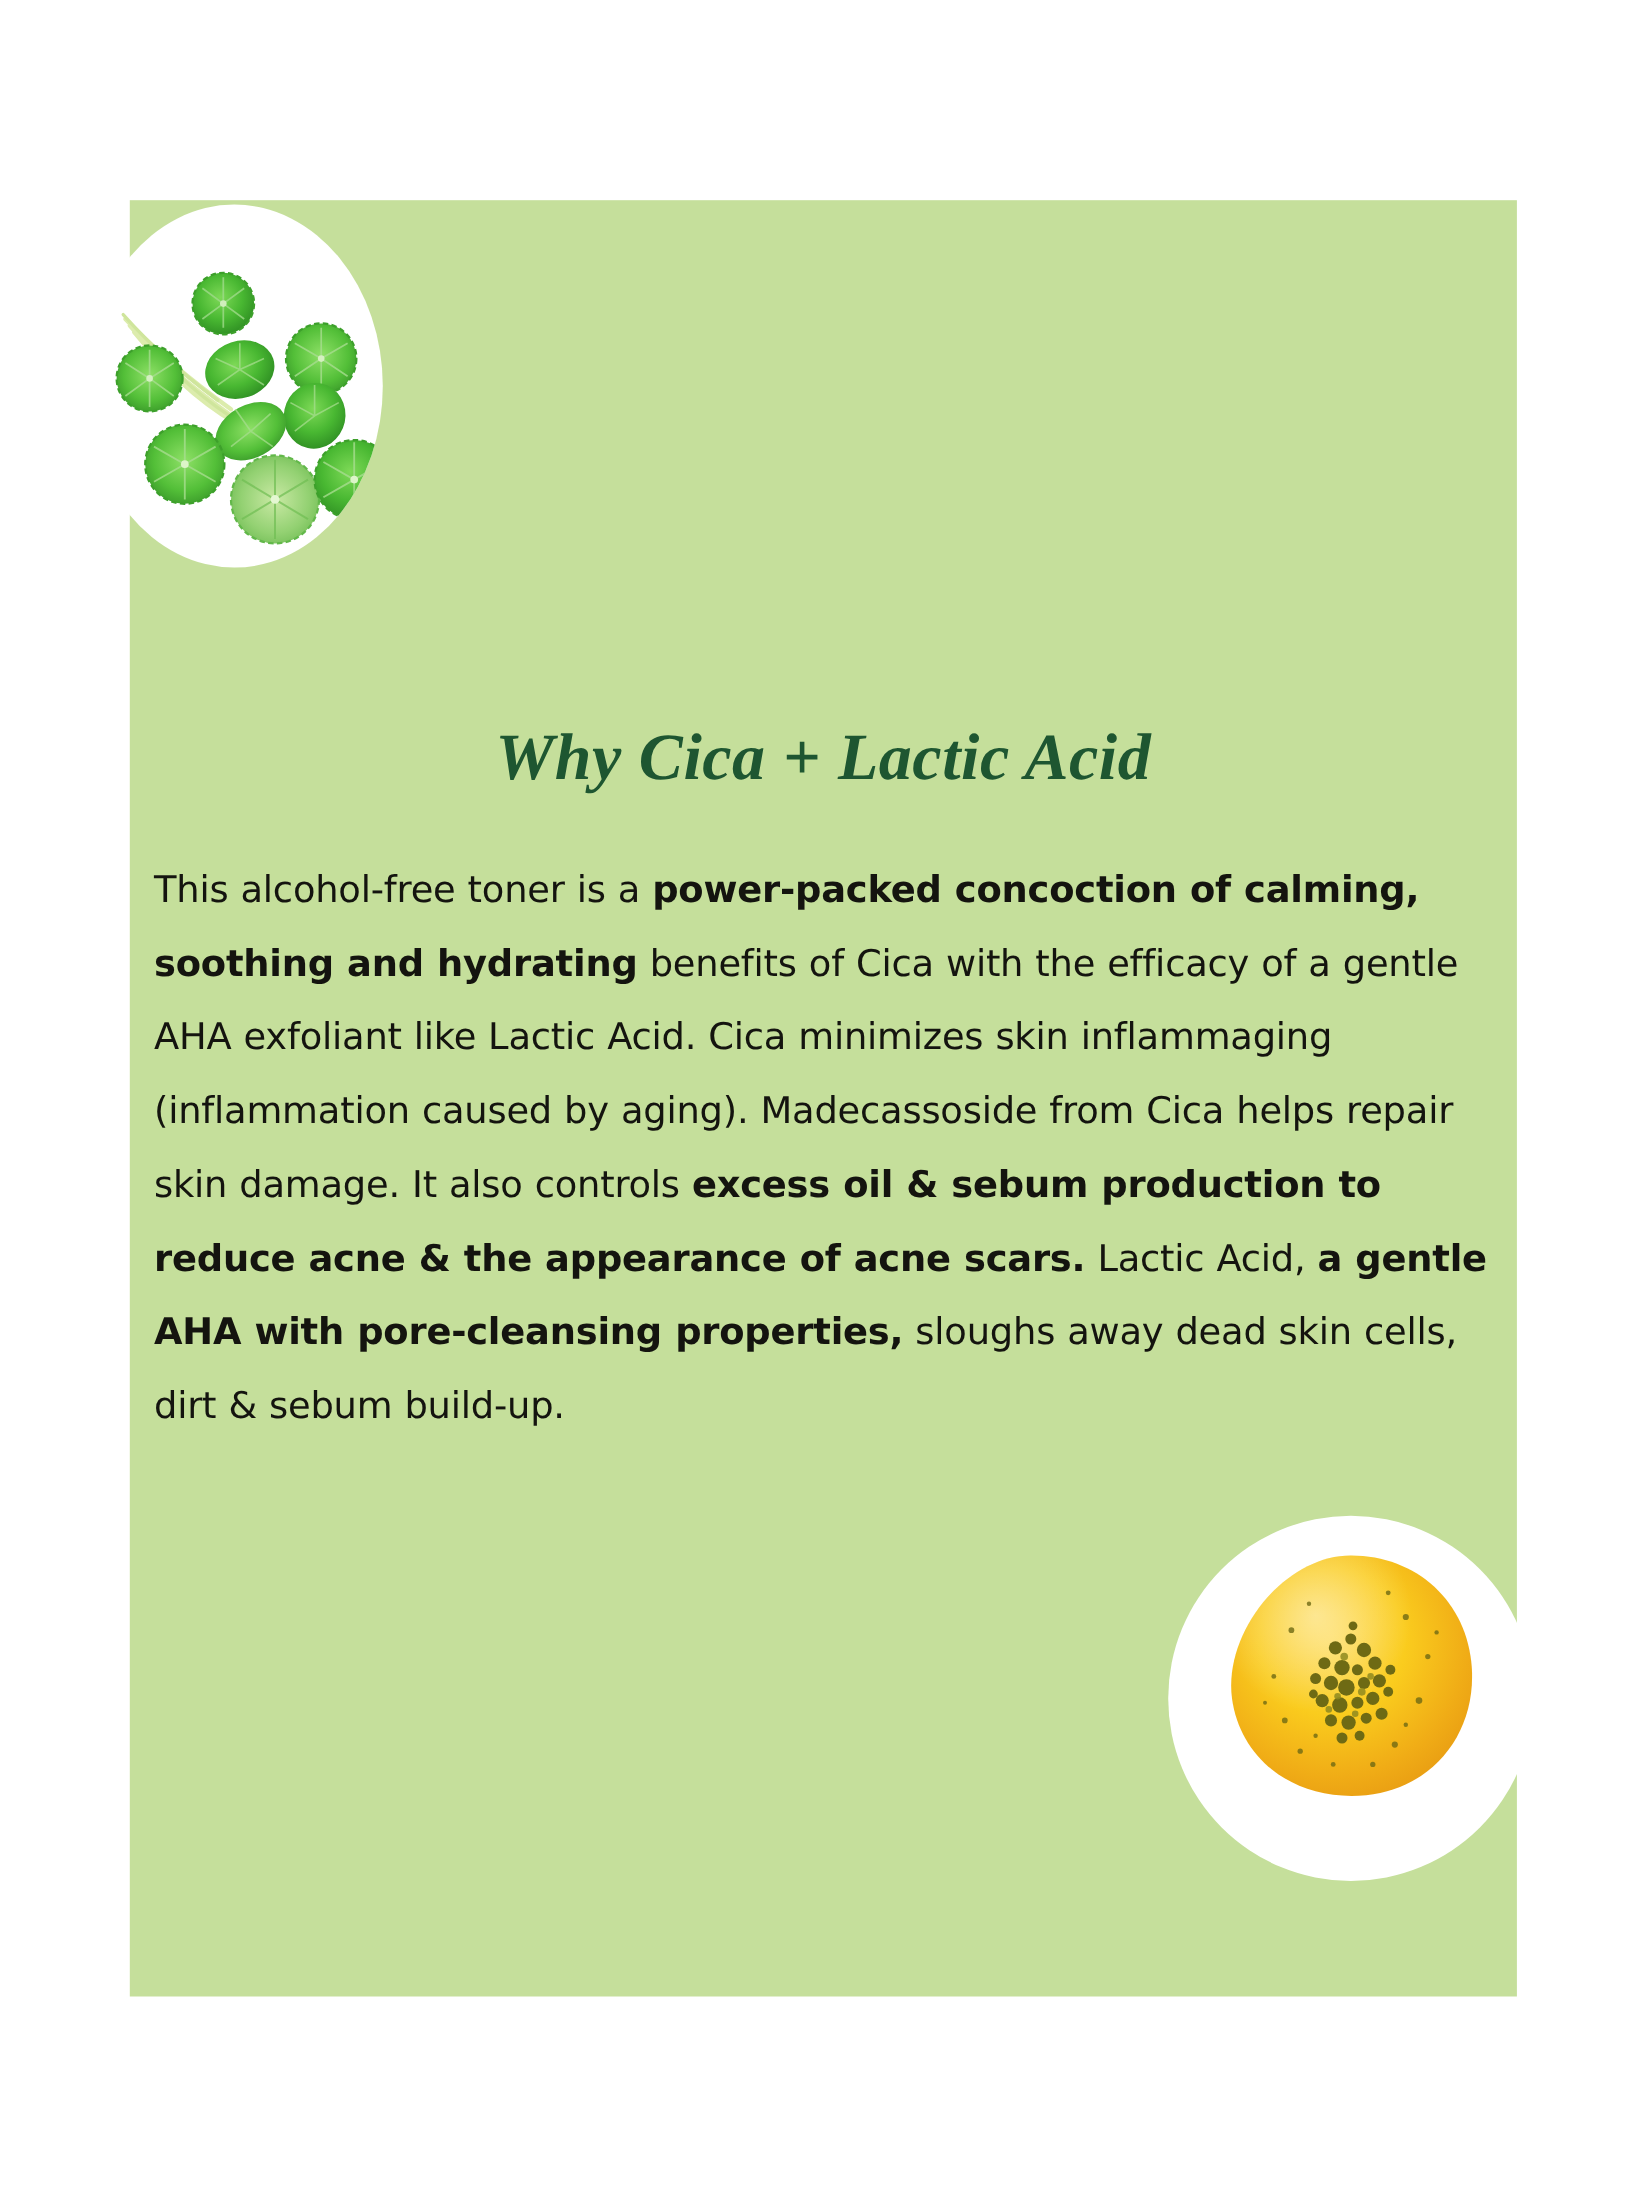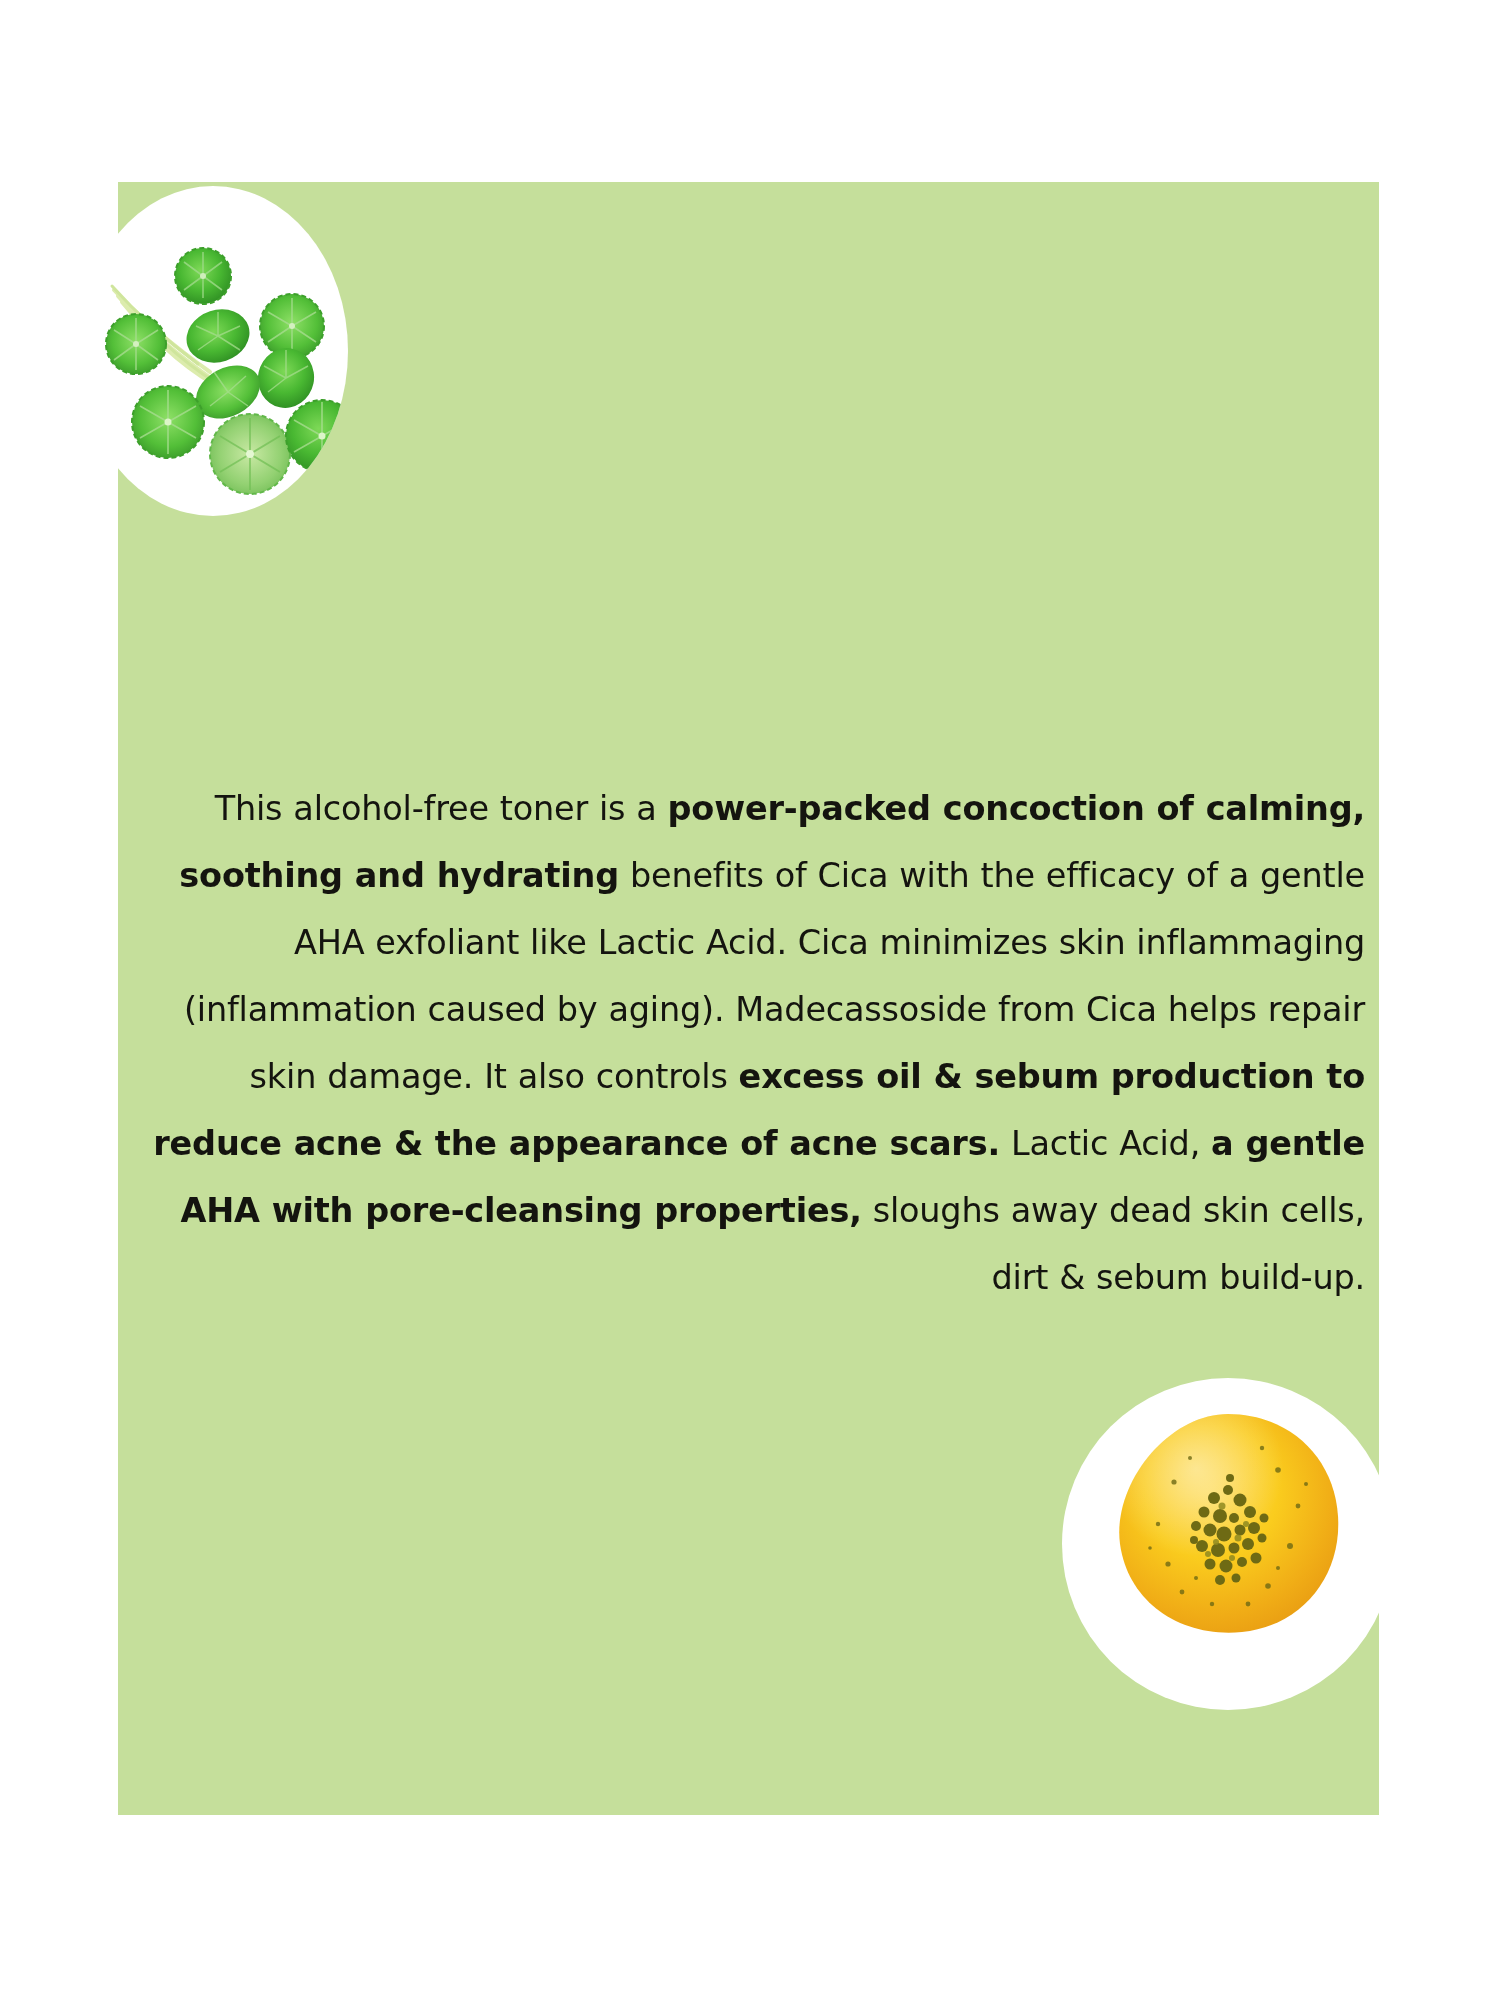--- a/index.html
+++ b/index.html
@@ -33,21 +33,21 @@
     letter-spacing:0.5px;
     color:#1e5631;
     line-height:1.1;
   }
 
   
   .bodytext {
     position:absolute;
     left:140px; top:775px;
     width:1225px;
-    text-align:right;
+    text-align:left;
     font-family:"DejaVu Sans", "Liberation Sans", sans-serif;
     font-size:33.5px;
     line-height:67px;
     color:#14140f;
     letter-spacing:-0.2px;
     word-spacing:0.5px;
   }
   .bodytext b { font-weight:700; }
 
   
@@ -151,20 +151,21 @@
         <circle cx="172" cy="268" r="4" fill="#e4f7d2"></circle>
 
         <circle cx="244" cy="250" r="36" fill="url(#lg1)"></circle>
         <circle cx="244" cy="250" r="36" fill="none" stroke="#3da02b" stroke-width="2" stroke-dasharray="5 3"></circle>
         <path d="M244 250 L244 216 M244 250 L216 234 M244 250 L272 234 M244 250 L216 266 M244 250 L244 284" stroke="#a6dc8e" stroke-width="1.7" fill="none" opacity="0.8"></path>
         <circle cx="244" cy="250" r="3.5" fill="#dcf5c8"></circle>
       </g>
     </svg>
   </div>
 
+  <h1 class="heading">Why Cica + Lactic Acid</h1>
 
   <p class="bodytext">
     <span>This alcohol-free toner is a </span><b>power-packed concoction of calming, soothing and hydrating</b><span> benefits of Cica with the efficacy of a gentle AHA exfoliant like Lactic Acid.  Cica minimizes skin inflammaging (inflammation caused by aging). Madecassoside from Cica helps repair skin damage. It also controls </span><b>excess oil &amp; sebum production to reduce acne &amp; the appearance of acne scars.</b><span>  Lactic Acid, </span><b>a gentle AHA with pore-cleansing properties,</b><span> sloughs away dead skin cells, dirt &amp; sebum build-up.</span>
   </p>
 
   <div class="serum-circle">
     <svg class="serum-art" viewBox="0 0 332 332">
       <defs>
         <radialGradient id="sg" cx="42%" cy="36%" r="72%">
           <stop offset="0%" stop-color="#fdd84a"></stop>

